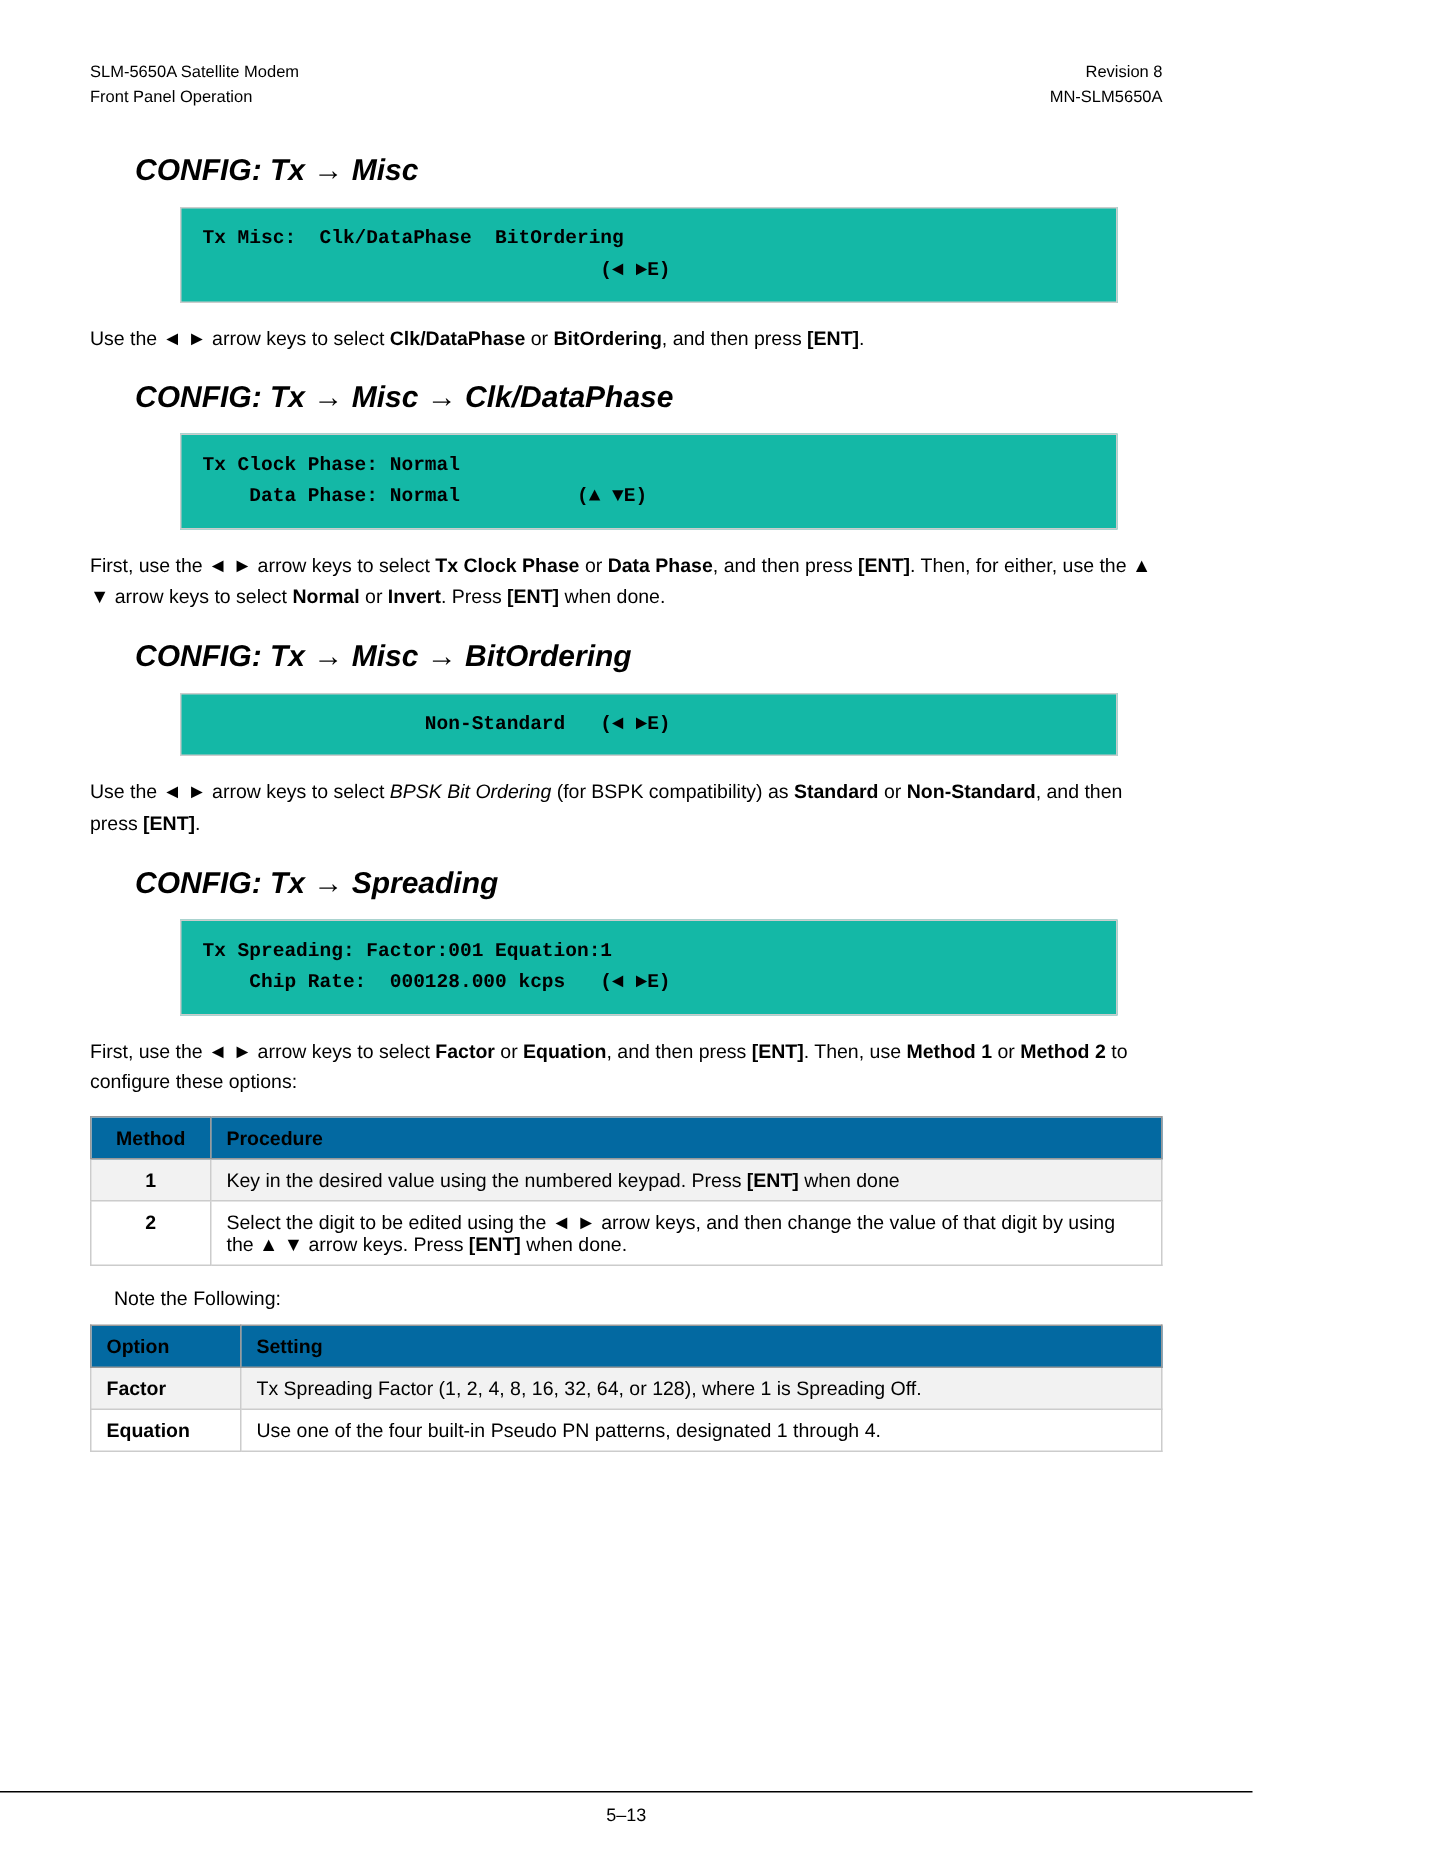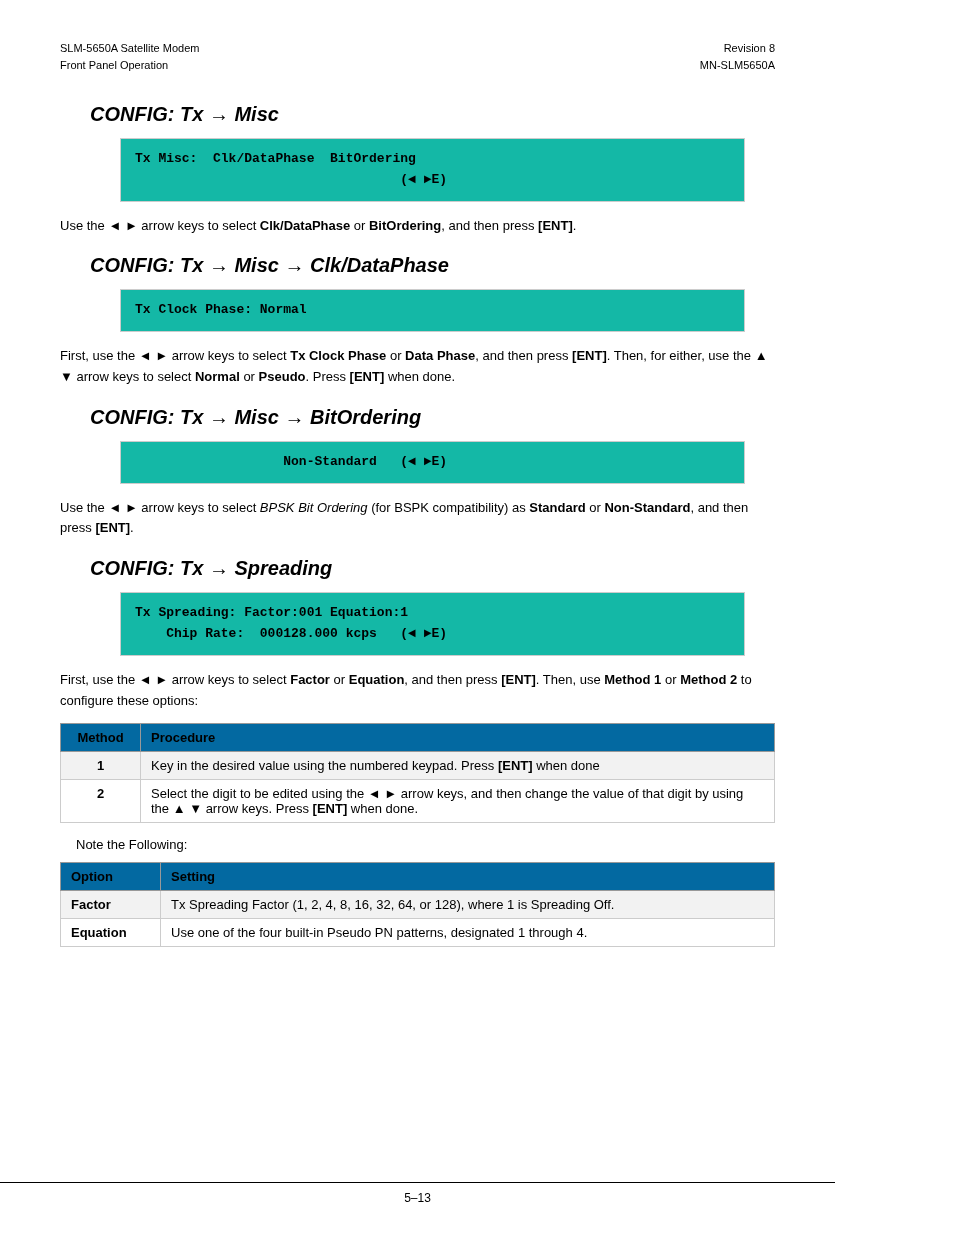--- a/index.html
+++ b/index.html
@@ -68,21 +68,21 @@
       vertical-align: top;
     }
     table tr:nth-child(odd) td {
       background: #f2f2f2;
     }
     table tr:nth-child(even) td {
       background: #fff;
     }
     .footer {
       position: absolute;
-      bottom: 30px;
+      bottom: 18px;
       left: 0;
       right: 0;
       border-top: 1px solid #000;
       text-align: center;
       padding-top: 8px;
       font-size: 12px;
     }
     .col-method { width: 80px; text-align: center; font-weight: bold; }
     .col-option { width: 100px; font-weight: bold; }
     .col-header-method { width: 80px; text-align: center; }
@@ -115,23 +115,24 @@
   </div>
   <div class="body-text">
     Use the ◄ ► arrow keys to select <b>Clk/DataPhase</b> or <b>BitOrdering</b>, and then press <b>[ENT]</b>.
   </div>
 
   <div class="section-title">
     <i>CONFIG: Tx → Misc → Clk/DataPhase</i>
   </div>
   <div class="code-box">
     <div>Tx Clock Phase: Normal</div>
+    <div>&nbsp;&nbsp;&nbsp;&nbsp;Data Phase: Normal&nbsp;&nbsp;&nbsp;&nbsp;&nbsp;&nbsp;&nbsp;&nbsp;&nbsp;&nbsp;(▲ ▼E)</div>
   </div>
   <div class="body-text">
-    First, use the ◄ ► arrow keys to select <b>Tx Clock Phase</b> or <b>Data Phase</b>, and then press <b>[ENT]</b>. Then, for either, use the ▲ ▼ arrow keys to select <b>Normal</b> or <b>Pseudo</b>. Press <b>[ENT]</b> when done.
+    First, use the ◄ ► arrow keys to select <b>Tx Clock Phase</b> or <b>Data Phase</b>, and then press <b>[ENT]</b>. Then, for either, use the ▲ ▼ arrow keys to select <b>Normal</b> or <b>Invert</b>. Press <b>[ENT]</b> when done.
   </div>
 
   <div class="section-title">
     <i>CONFIG: Tx → Misc → BitOrdering</i>
   </div>
   <div class="code-box">
     <div>&nbsp;&nbsp;&nbsp;&nbsp;&nbsp;&nbsp;&nbsp;&nbsp;&nbsp;&nbsp;&nbsp;&nbsp;&nbsp;&nbsp;&nbsp;&nbsp;&nbsp;&nbsp;&nbsp;Non-Standard&nbsp;&nbsp;&nbsp;(◄ ►E)</div>
   </div>
   <div class="body-text">
     Use the ◄ ► arrow keys to select <i>BPSK Bit Ordering</i> (for BSPK compatibility) as <b>Standard</b> or <b>Non-Standard</b>, and then press <b>[ENT]</b>.

